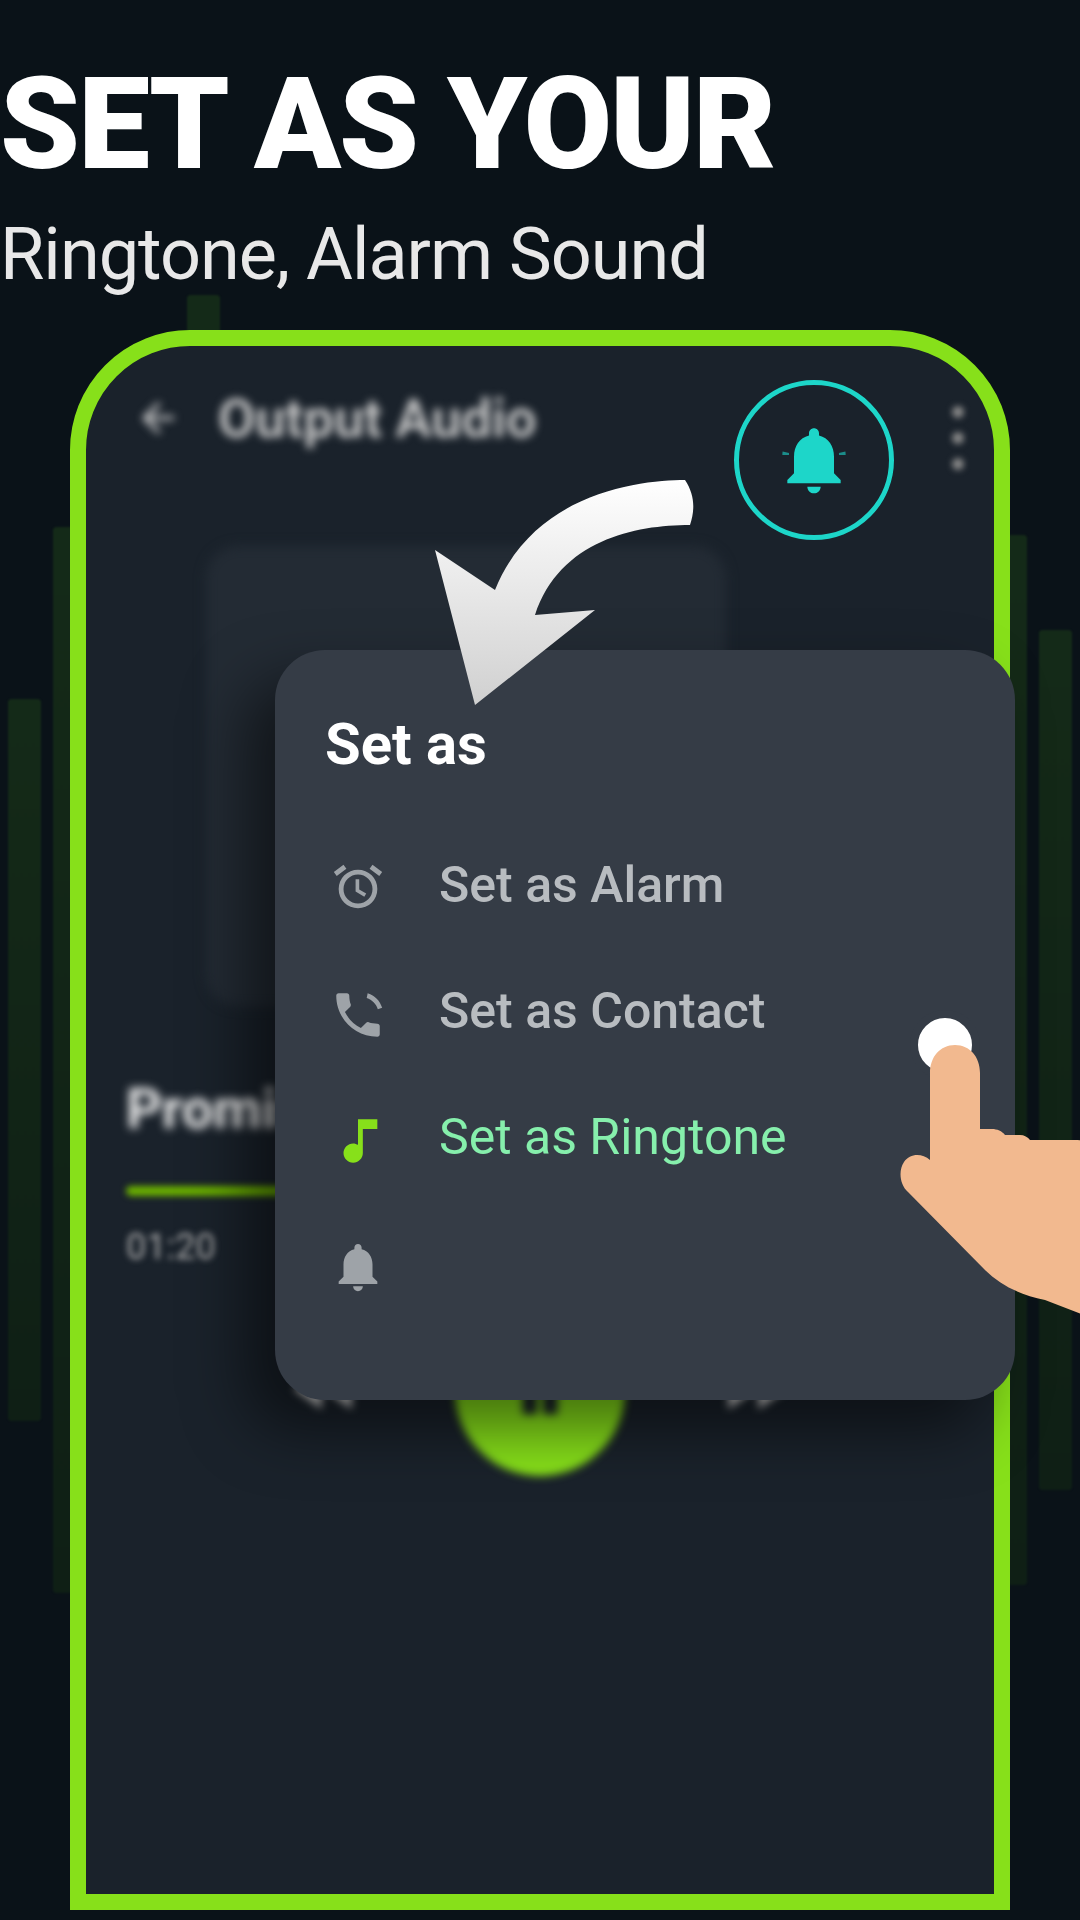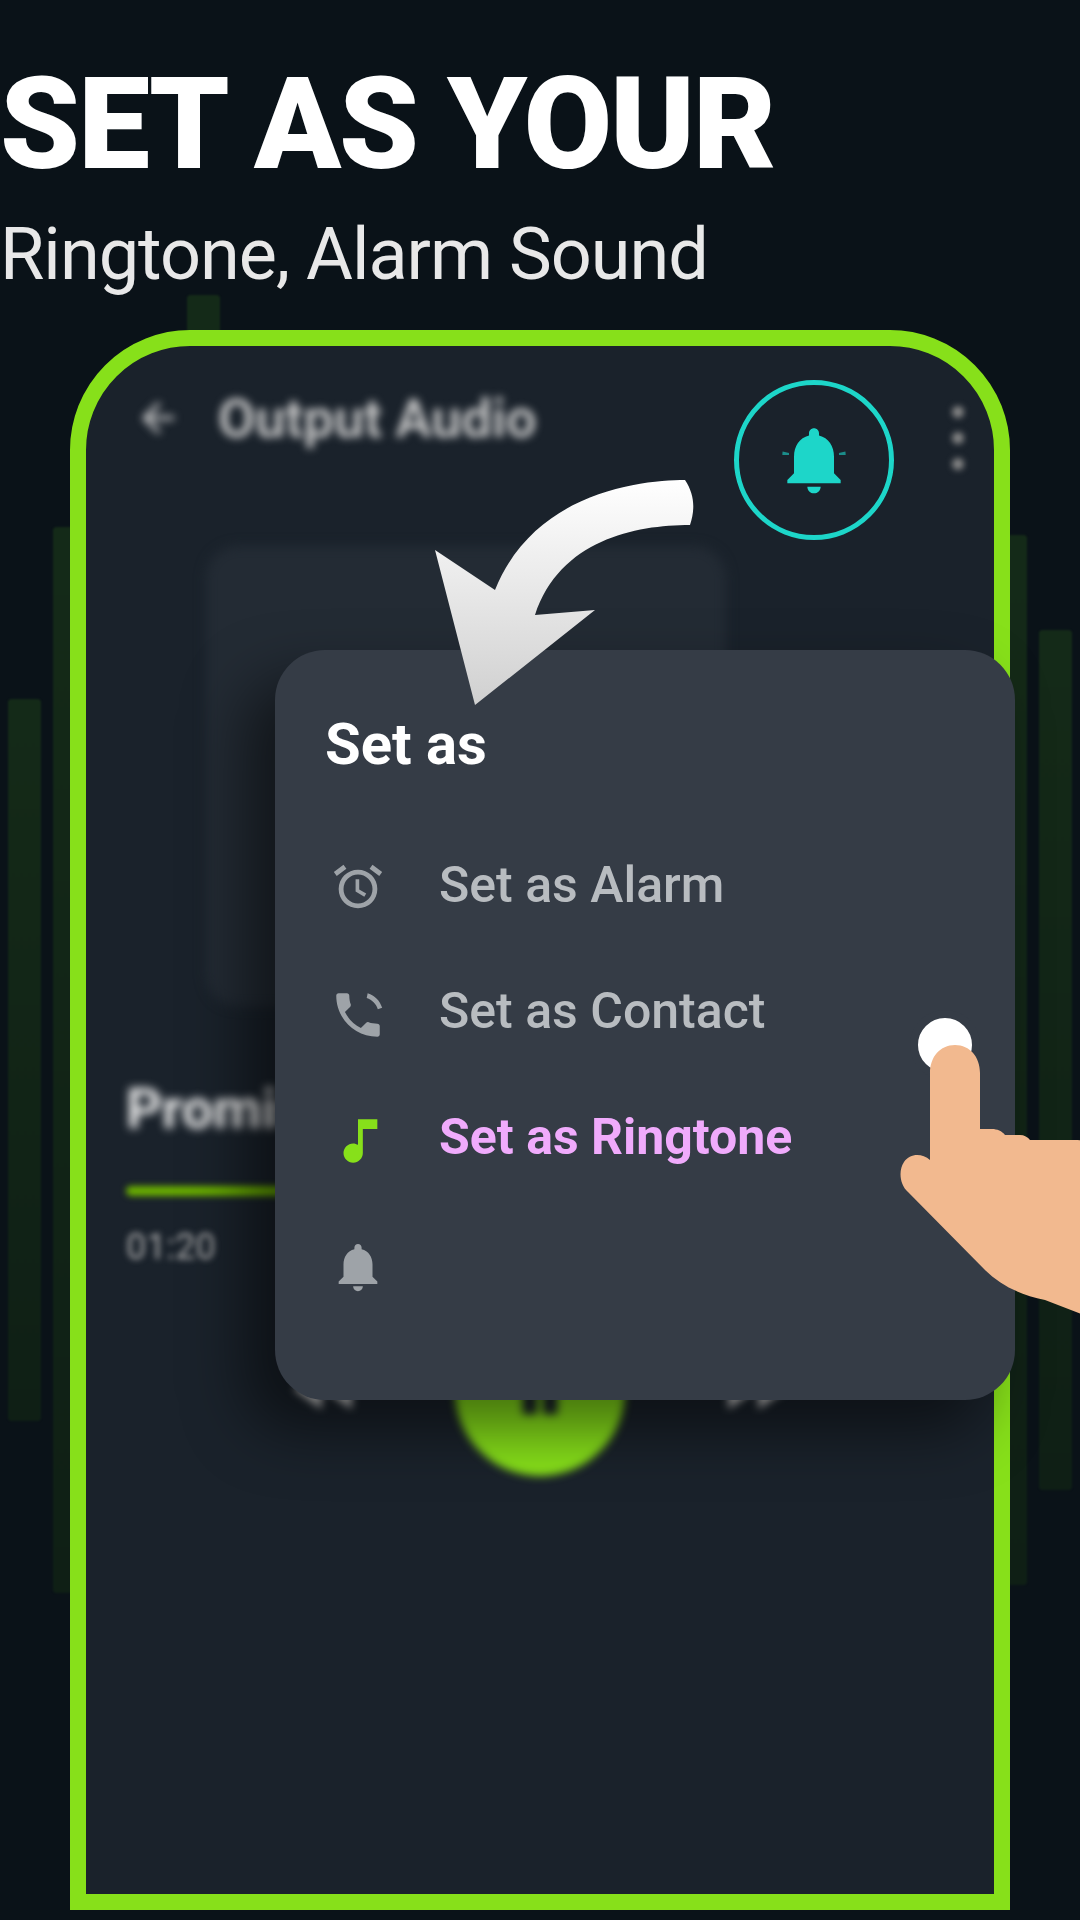--- a/index.html
+++ b/index.html
@@ -184,21 +184,21 @@
       width:66px;height:66px;
       display:flex;align-items:center;justify-content:center
     }
     .popup-icon svg{width:58px;height:58px;fill:#9ea3a8}
     .popup-label{
       color:#b8bcc0;
       font-size:50px;
       font-weight:500
     }
     .popup-item.active .popup-icon svg{fill:#87e01a}
-    .popup-item.active .popup-label{color:#f0abfc;font-weight:700}
+    .popup-item.active .popup-label{color:#86efac;font-weight:400}
     .curved-arrow{
       position:absolute;
       left:385px;top:470px;
       width:350px;height:250px;
       z-index:7
     }
     .curved-arrow svg{width:100%;height:100%}
     .touch-dot{
       position:absolute;
       left:910px;top:1010px;

